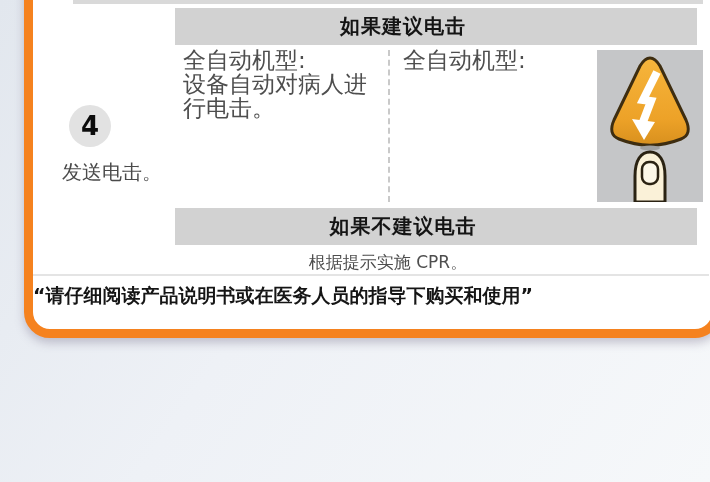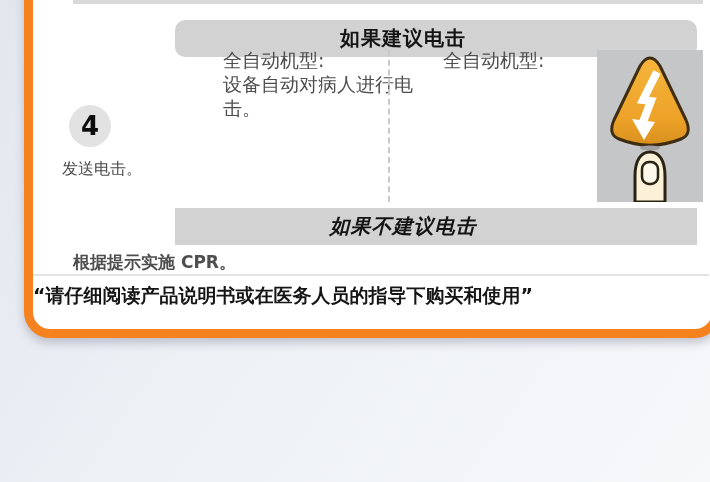--- a/index.html
+++ b/index.html
@@ -26,49 +26,50 @@
     background:#d9d9d9;
   }
   .header-bar{
     left:175px;width:522px;height:37px;
     background:#d2d2d2;
     display:flex;align-items:center;justify-content:center;
     padding-right:66px;box-sizing:border-box;
     font-size:20px;font-weight:bold;color:#141414;
     letter-spacing:1px;
   }
-  .header-advised{top:20px;border-radius:10px;}
-  .header-not-advised{top:208px;font-style:italic;}
+  .header-advised{top:8px;}
+  .header-not-advised{top:208px;}
   .col-text{
     top:48px;
-    font-size:19px;line-height:24px;color:#4e4e4e;margin-left:40px;
+    font-size:23px;line-height:24px;color:#4e4e4e;
   }
   .col-full-auto{left:183px;width:192px;}
   .col-semi-auto{left:403px;width:186px;}
   .dashed-divider{
     left:388px;top:50px;height:152px;width:0;
     border-left:2px dashed #c9c9c9;
   }
   .illustration{
     left:597px;top:50px;width:106px;height:152px;
     background:#c5c6c8;
   }
   .step-circle{
     left:69px;top:105px;width:42px;height:42px;
     border-radius:50%;background:#e2e2e2;
     display:flex;align-items:center;justify-content:center;
     font-size:26px;font-weight:bold;color:#0c0c0c;
   }
   .step-label{
     left:62px;top:159px;width:140px;
-    font-size:16px;color:#4a4a4a;
+    font-size:20px;color:#4a4a4a;
   }
   .cpr-text{
     left:73px;top:251px;width:630px;
-    font-size:17px;color:#4e4e4e;font-weight:bold;
+    text-align:center;
+    font-size:17px;color:#4e4e4e;
   }
   .separator{
     left:33px;top:274px;width:676px;height:2px;
     background:#e4e4e4;
   }
   .disclaimer{
     left:33px;top:283px;width:676px;
     font-size:19px;font-weight:bold;color:#151515;
   }
 </style>

